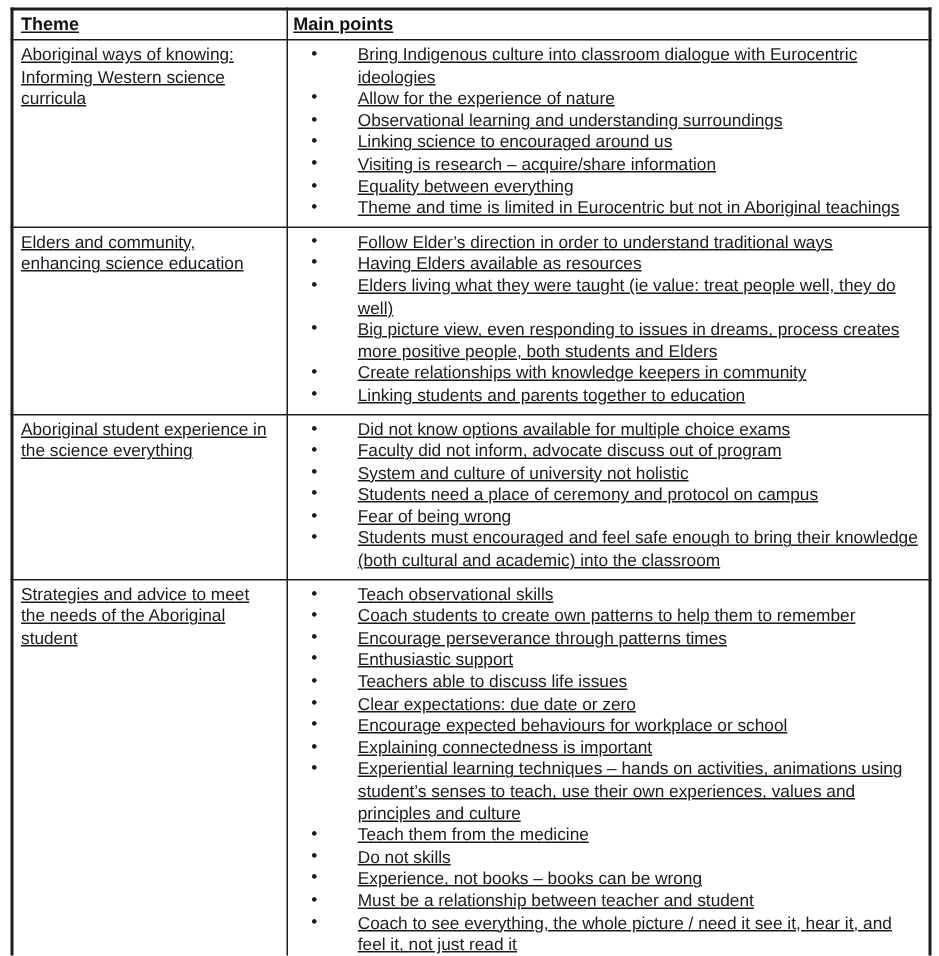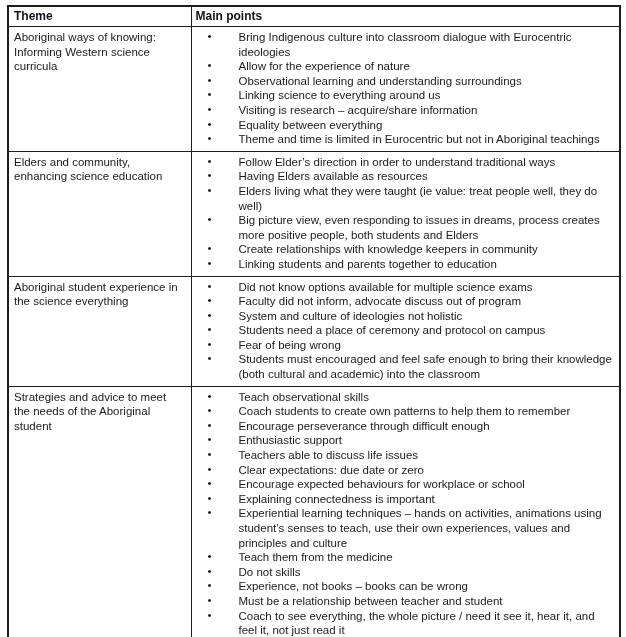--- a/index.html
+++ b/index.html
@@ -26,20 +26,21 @@
     top: 5px;
     width: 612px;
     border-collapse: collapse;
     table-layout: fixed;
     border: 2px solid #1c1c1c;
   }
   .themes-table th,
   .themes-table td {
     border: 1px solid #1c1c1c;
     vertical-align: top;
+    text-decoration: underline;
   }
   .themes-table th {
     font-size: 12px;
     font-weight: bold;
     line-height: 15px;
     padding: 2px 4px 2px 4px;
     color: #111118;
   }
   th.th-theme {
     text-align: left;
@@ -84,54 +85,54 @@
         <th class="th-points">Main points</th>
       </tr>
     </thead>
     <tbody>
         <tr>
           <td class="theme-cell">Aboriginal ways of knowing: Informing Western science curricula</td>
           <td class="points-cell">
             <div class="point"><span class="bullet">•</span><span>Bring Indigenous culture into classroom dialogue with Eurocentric ideologies</span></div>
             <div class="point"><span class="bullet">•</span><span>Allow for the experience of nature</span></div>
             <div class="point"><span class="bullet">•</span><span>Observational learning and understanding surroundings</span></div>
-            <div class="point"><span class="bullet">•</span><span>Linking science to everything around us</span></div>
+            <div class="point"><span class="bullet">•</span><span>Linking science to encouraged around us</span></div>
             <div class="point"><span class="bullet">•</span><span>Visiting is research – acquire/share information</span></div>
             <div class="point"><span class="bullet">•</span><span>Equality between everything</span></div>
             <div class="point"><span class="bullet">•</span><span>Theme and time is limited in Eurocentric but not in Aboriginal teachings</span></div>
           </td>
         </tr>
         <tr>
           <td class="theme-cell">Elders and community, enhancing science education</td>
           <td class="points-cell">
             <div class="point"><span class="bullet">•</span><span>Follow Elder’s direction in order to understand traditional ways</span></div>
             <div class="point"><span class="bullet">•</span><span>Having Elders available as resources</span></div>
             <div class="point"><span class="bullet">•</span><span>Elders living what they were taught (ie value: treat people well, they do well)</span></div>
             <div class="point"><span class="bullet">•</span><span>Big picture view, even responding to issues in dreams, process creates more positive people, both students and Elders</span></div>
             <div class="point"><span class="bullet">•</span><span>Create relationships with knowledge keepers in community</span></div>
             <div class="point"><span class="bullet">•</span><span>Linking students and parents together to education</span></div>
           </td>
         </tr>
         <tr>
           <td class="theme-cell">Aboriginal student experience in the science everything</td>
           <td class="points-cell">
-            <div class="point"><span class="bullet">•</span><span>Did not know options available for multiple science exams</span></div>
+            <div class="point"><span class="bullet">•</span><span>Did not know options available for multiple choice exams</span></div>
             <div class="point"><span class="bullet">•</span><span>Faculty did not inform, advocate discuss out of program</span></div>
-            <div class="point"><span class="bullet">•</span><span>System and culture of ideologies not holistic</span></div>
+            <div class="point"><span class="bullet">•</span><span>System and culture of university not holistic</span></div>
             <div class="point"><span class="bullet">•</span><span>Students need a place of ceremony and protocol on campus</span></div>
             <div class="point"><span class="bullet">•</span><span>Fear of being wrong</span></div>
             <div class="point"><span class="bullet">•</span><span>Students must encouraged and feel safe enough to bring their knowledge (both cultural and academic) into the classroom</span></div>
           </td>
         </tr>
         <tr>
           <td class="theme-cell">Strategies and advice to meet the needs of the Aboriginal student</td>
           <td class="points-cell">
             <div class="point"><span class="bullet">•</span><span>Teach observational skills</span></div>
             <div class="point"><span class="bullet">•</span><span>Coach students to create own patterns to help them to remember</span></div>
-            <div class="point"><span class="bullet">•</span><span>Encourage perseverance through difficult enough</span></div>
+            <div class="point"><span class="bullet">•</span><span>Encourage perseverance through patterns times</span></div>
             <div class="point"><span class="bullet">•</span><span>Enthusiastic support</span></div>
             <div class="point"><span class="bullet">•</span><span>Teachers able to discuss life issues</span></div>
             <div class="point"><span class="bullet">•</span><span>Clear expectations: due date or zero</span></div>
             <div class="point"><span class="bullet">•</span><span>Encourage expected behaviours for workplace or school</span></div>
             <div class="point"><span class="bullet">•</span><span>Explaining connectedness is important</span></div>
             <div class="point"><span class="bullet">•</span><span>Experiential learning techniques – hands on activities, animations using student’s senses to teach, use their own experiences, values and principles and culture</span></div>
             <div class="point"><span class="bullet">•</span><span>Teach them from the medicine</span></div>
             <div class="point"><span class="bullet">•</span><span>Do not skills</span></div>
             <div class="point"><span class="bullet">•</span><span>Experience, not books – books can be wrong</span></div>
             <div class="point"><span class="bullet">•</span><span>Must be a relationship between teacher and student</span></div>

